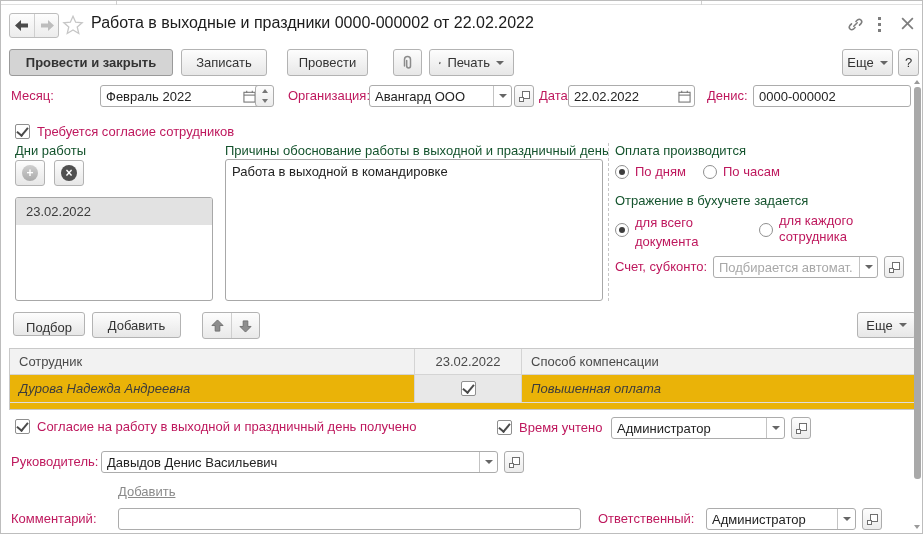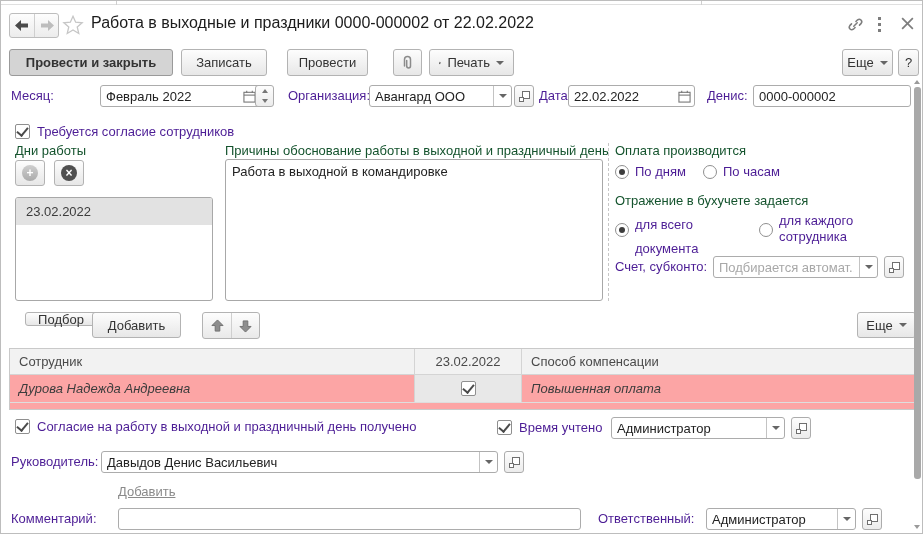--- a/index.html
+++ b/index.html
@@ -4,21 +4,21 @@
 <style>
   * { margin:0; padding:0; box-sizing:border-box; }
   html,body { background:#e9e9e9; }
   body { font-family:"Liberation Sans", sans-serif; }
   #app {
     position:relative; width:923px; height:534px; background:#fff;
     border:1px solid #bdbdbd; overflow:hidden;
     font-family:"Liberation Sans", sans-serif; font-size:13px; color:#3c3c3c;
   }
   .abs { position:absolute; }
-  .lbl { position:absolute; line-height:22px; white-space:nowrap; color:#4c1d95; }
+  .lbl { position:absolute; line-height:22px; white-space:nowrap; color:#be185d; }
   .caption { position:absolute; color:#14532d; white-space:nowrap; }
   .btn {
     position:absolute; height:27px; border:1px solid #b3b3b3; border-radius:3px;
     background:linear-gradient(#fdfdfd,#e7e7e7); color:#333; font-size:13px;
     display:flex; align-items:center; justify-content:center; gap:6px; padding:0 9px; cursor:default;
   }
   .btn.primary { background:#d4d4d4; border-color:#9a9a9a; font-weight:bold; }
   .btn.sq { padding:0; }
   .caret { width:0; height:0; border-left:4px solid transparent; border-right:4px solid transparent; border-top:4px solid #666; display:inline-block; }
   .input {
@@ -52,21 +52,21 @@
   .circle-ic.cross { background:#4f4f4f; }
   .circle-ic span { position:absolute; left:0; top:0; width:16px; height:16px; color:#fff; font-size:12px; line-height:16px; text-align:center; font-weight:bold; }
   .listbox { position:absolute; border:1px solid #a8a8a8; border-radius:3px; background:#fff; overflow:hidden; }
   .listbox .item { height:27px; line-height:27px; padding:0 10px; }
   .listbox .item.sel { background:#e2e2e2; }
   textarea.reasons {
     position:absolute; border:1px solid #a8a8a8; border-radius:3px; resize:none;
     font-family:"Liberation Sans",sans-serif; font-size:13px; color:#222; padding:4px 6px; outline:none;
   }
   .dashed-sep { position:absolute; border-left:1px dashed #c6c6c6; width:0; }
-  .tbl { position:absolute; border:1px solid #c9c9c9; background:#fca5a5; }
+  .tbl { position:absolute; border:1px solid #c9c9c9; background:#eab308; }
   .tbl .hrow { display:flex; height:26px; background:#f2f2f2; border-bottom:1px solid #d4d4d4; color:#4a4a4a; }
   .tbl .drow { display:flex; height:28px; border-bottom:1px solid #dedede;font-style:italic; }
   .tbl .c { padding:0 9px; display:flex; align-items:center; border-right:1px solid #d4d4d4; overflow:hidden; white-space:nowrap; }
   .tbl .c:last-child { border-right:none; }
   .tbl .c.center { justify-content:center; }
   .link { position:absolute; color:#8a8a8a; text-decoration:underline; white-space:nowrap; }
   .titlebar-text { position:absolute; font-size:16px; color:#1c1c1c; white-space:nowrap; }
   .navgroup { position:absolute; display:flex; border:1px solid #bdbdbd; border-radius:3px; overflow:hidden; background:linear-gradient(#fdfdfd,#ececec); }
   .navgroup .nbtn { width:24px; height:23px; display:flex; align-items:center; justify-content:center; }
   .navgroup .nbtn + .nbtn { border-left:1px solid #cfcfcf; }
@@ -247,39 +247,39 @@
   <div class="dashed-sep" style="left:607px; top:142px; height:158px;"></div>
 
   <div class="caption" style="left:614px; top:142px;">Оплата производится</div>
   <span class="radio sel" style="left:614px; top:164px;"></span>
   <div class="lbl" style="left:634px; top:160px;">По дням</div>
   <span class="radio" style="left:702px; top:164px;"></span>
   <div class="lbl" style="left:722px; top:160px;">По часам</div>
 
   <div class="caption" style="left:614px; top:192px;">Отражение в бухучете задается</div>
   <span class="radio sel" style="left:614px; top:222px;"></span>
-  <div class="lbl" style="left:634px; top:212px; width:82px; white-space:normal; line-height:24px;">для всего документа</div>
+  <div class="lbl" style="left:634px; top:212px; width:82px; white-space:normal; line-height:19px;">для всего документа</div>
   <span class="radio" style="left:758px; top:222px;"></span>
   <div class="lbl" style="left:778px; top:212px; width:95px; white-space:normal; line-height:16px;">для каждого сотрудника</div>
 
   <div class="lbl" style="left:614px; top:255px;">Счет, субконто:</div>
   <div class="field" style="left:712px; top:255px; width:165px;">
     <input placeholder="Подбирается автомат..." style="">
     <span class="dd">
         <span class="caret"></span>
       </span>
   </div>
   <div class="open-btn" style="left:883px; top:255px;">
     <span class="open-glyph">
         <i class="big"></i>
         <i class="small"></i>
       </span>
   </div>
 
-  <div class="btn" style="left:24px; top:311px; width:72px; height:14px;">
+  <div class="btn" style="left:12px; top:311px; width:72px; height:24px;align-items:flex-end;">
     <span>Подбор</span>
   </div>
   <div class="btn" style="left:91px; top:311px; width:89px; height:26px;">
     <span>Добавить</span>
   </div>
   <div class="arrgroup" style="left:201px; top:311px;">
     <div class="abtn">
       <svg width="13" height="14" viewBox="0 0 14 15">
           <path d="M7 1 L13 7 L9.5 7 L9.5 13 L4.5 13 L4.5 7 L1 7 Z" fill="#8e8e8e" stroke="#6e6e6e"></path>
         </svg>

